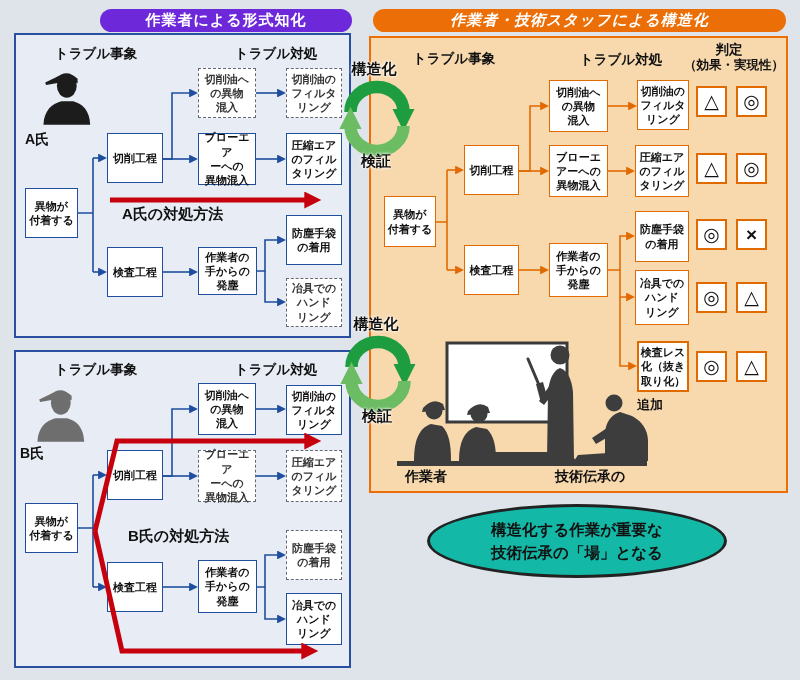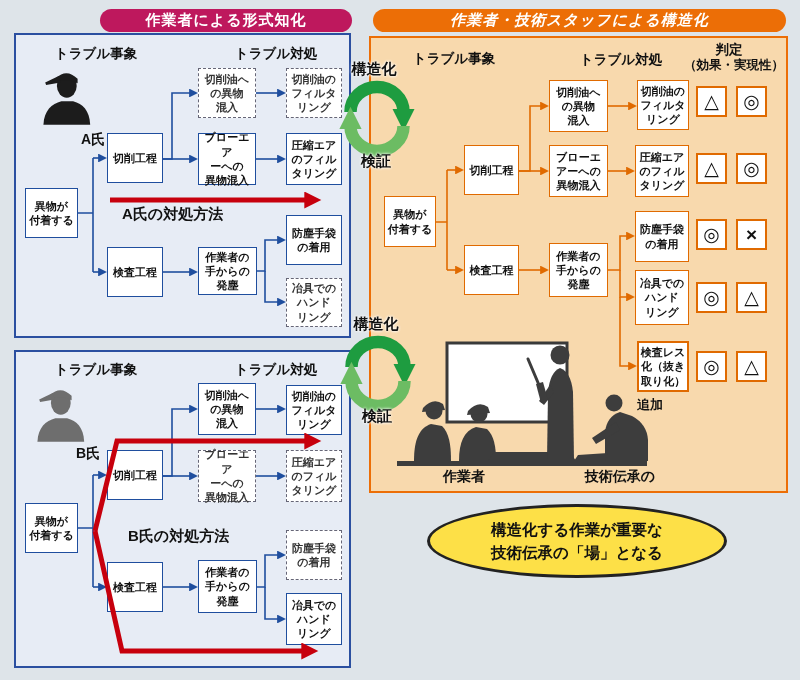--- a/index.html
+++ b/index.html
@@ -1,21 +1,21 @@
 <!DOCTYPE html>
 <html><head>
 <meta charset="utf-8">
 <style>
   html,body{margin:0;padding:0;}
   body{font-family:"Liberation Sans","DejaVu Sans",sans-serif;}
   #stage{position:relative;width:800px;height:680px;background:#dee4e9;overflow:hidden;}
 
   .pill{position:absolute;height:23px;border-radius:12px;color:#fff;font-weight:bold;
         font-size:15px;letter-spacing:1px;display:flex;align-items:center;justify-content:center;z-index:2;}
-  .pill.blue{background:#be185d;}
+  .pill.blue{background:#6d28d9;}
   .pill.orange{background:#ec6e06;font-style:italic;}
 
   .panel{position:absolute;box-sizing:border-box;z-index:1;}
   .panel.blue{background:#e7ecf5;border:2px solid #2b4fa0;}
   .panel.orange{background:#f8d9ad;border:2px solid #ec6e06;}
 
   .sec-label{position:absolute;width:120px;text-align:center;font-weight:bold;
              font-size:13.5px;color:#111;z-index:3;}
   .sec-label.small{font-size:12.5px;}
 
@@ -24,25 +24,25 @@
         font-size:11px;line-height:1.3;font-weight:600;color:#111;white-space:pre-line;z-index:3;}
   .node.dashed{border-style:dashed;border-color:#667;color:#333;}
   .node.orange{border-color:#e06a00;border-style:solid;color:#111;}
   .node.orange.thick{border-width:2.5px;text-align:right;}
 
   .jbox{position:absolute;width:31px;height:31px;background:#fff;border:2px solid #e06a00;
         box-sizing:border-box;display:flex;align-items:center;justify-content:center;
         font-size:19px;font-weight:bold;color:#111;z-index:3;}
 
   .method-label{position:absolute;font-weight:bold;font-size:15px;color:#111;z-index:4;}
-  .name-label{position:absolute;width:80px;text-align:right;font-weight:bold;font-size:14px;color:#111;z-index:3;}
+  .name-label{position:absolute;width:80px;text-align:left;font-weight:bold;font-size:14px;color:#111;z-index:3;}
   .cycle-label{position:absolute;width:84px;text-align:center;font-weight:bold;font-size:15px;color:#111;z-index:6;
                text-shadow:0 0 3px #fff,0 0 3px #fff;}
 
-  .conclusion{position:absolute;left:427px;top:504px;width:300px;height:74px;background:#fde047;
+  .conclusion{position:absolute;left:427px;top:504px;width:300px;height:74px;background:#14b8a6;
               border:3px solid #222;border-radius:50%;box-sizing:border-box;z-index:3;
               display:flex;flex-direction:column;align-items:center;justify-content:center;
               font-weight:bold;font-size:15.5px;line-height:1.5;color:#111;text-align:center;}
 
   .addlabel{position:absolute;width:60px;text-align:left;font-size:13px;font-weight:bold;color:#111;z-index:3;}
   svg.overlay{position:absolute;left:0;top:0;z-index:5;pointer-events:none;}
   svg.art{position:absolute;z-index:3;}
 </style>
 </head>
 <body>

